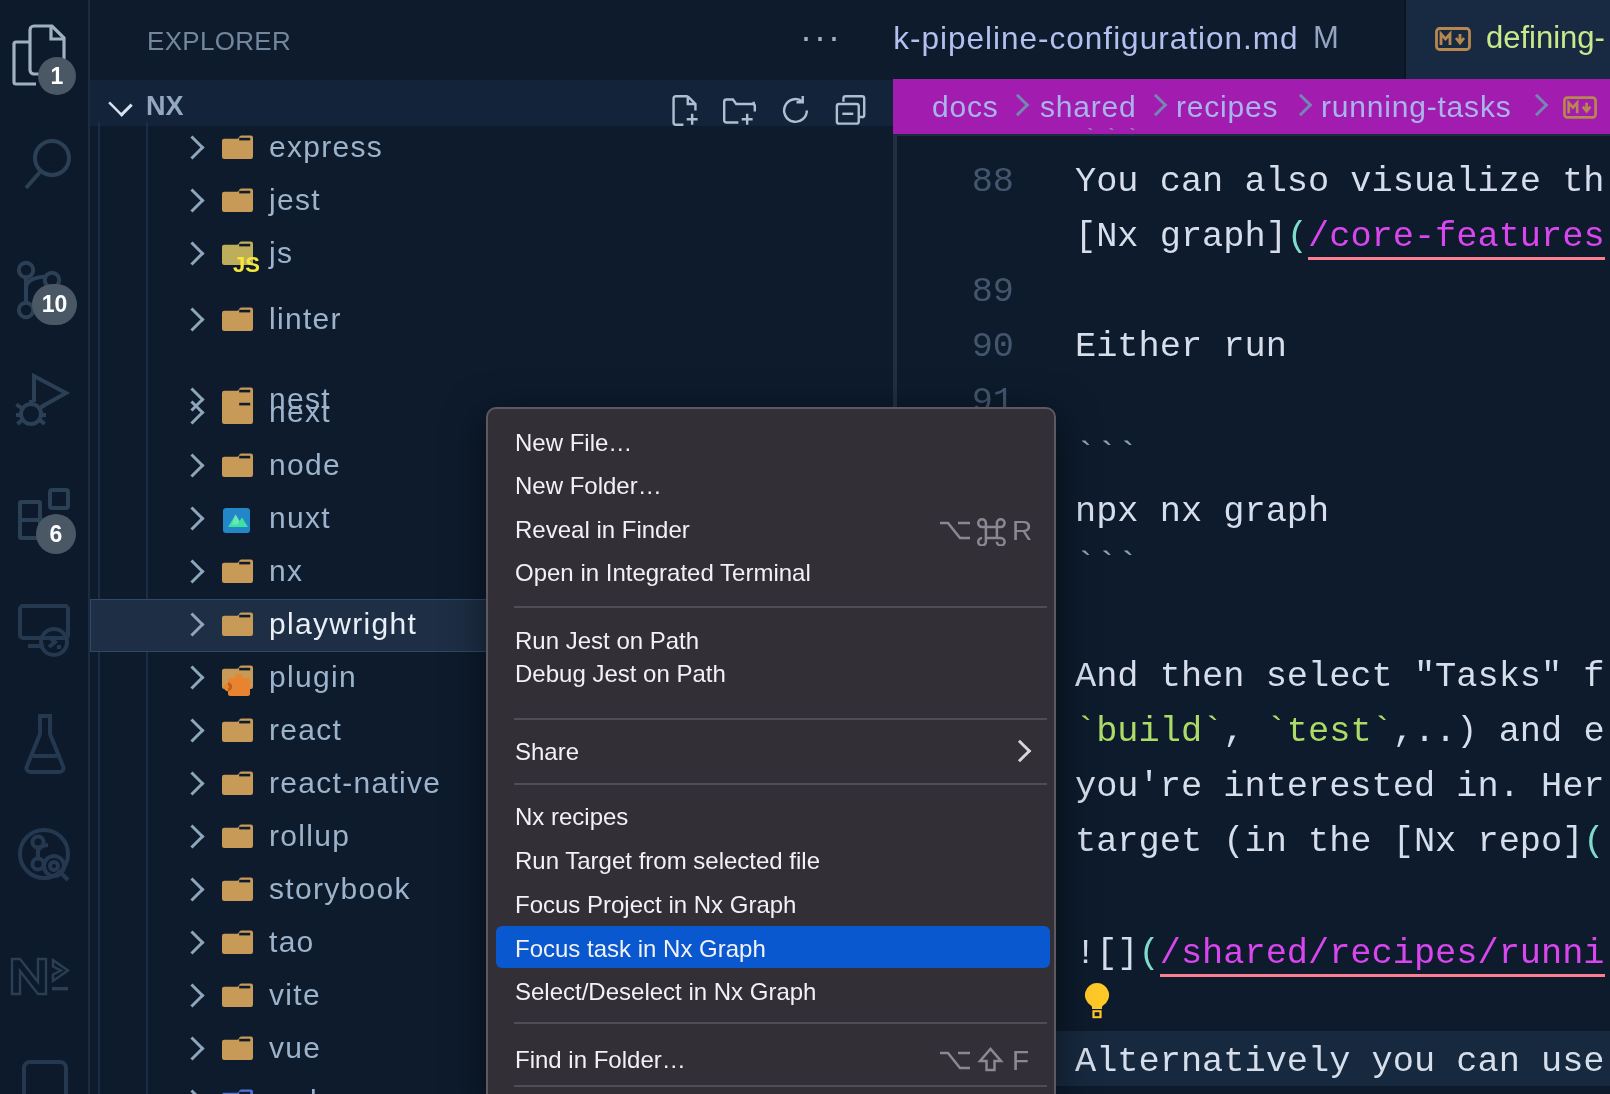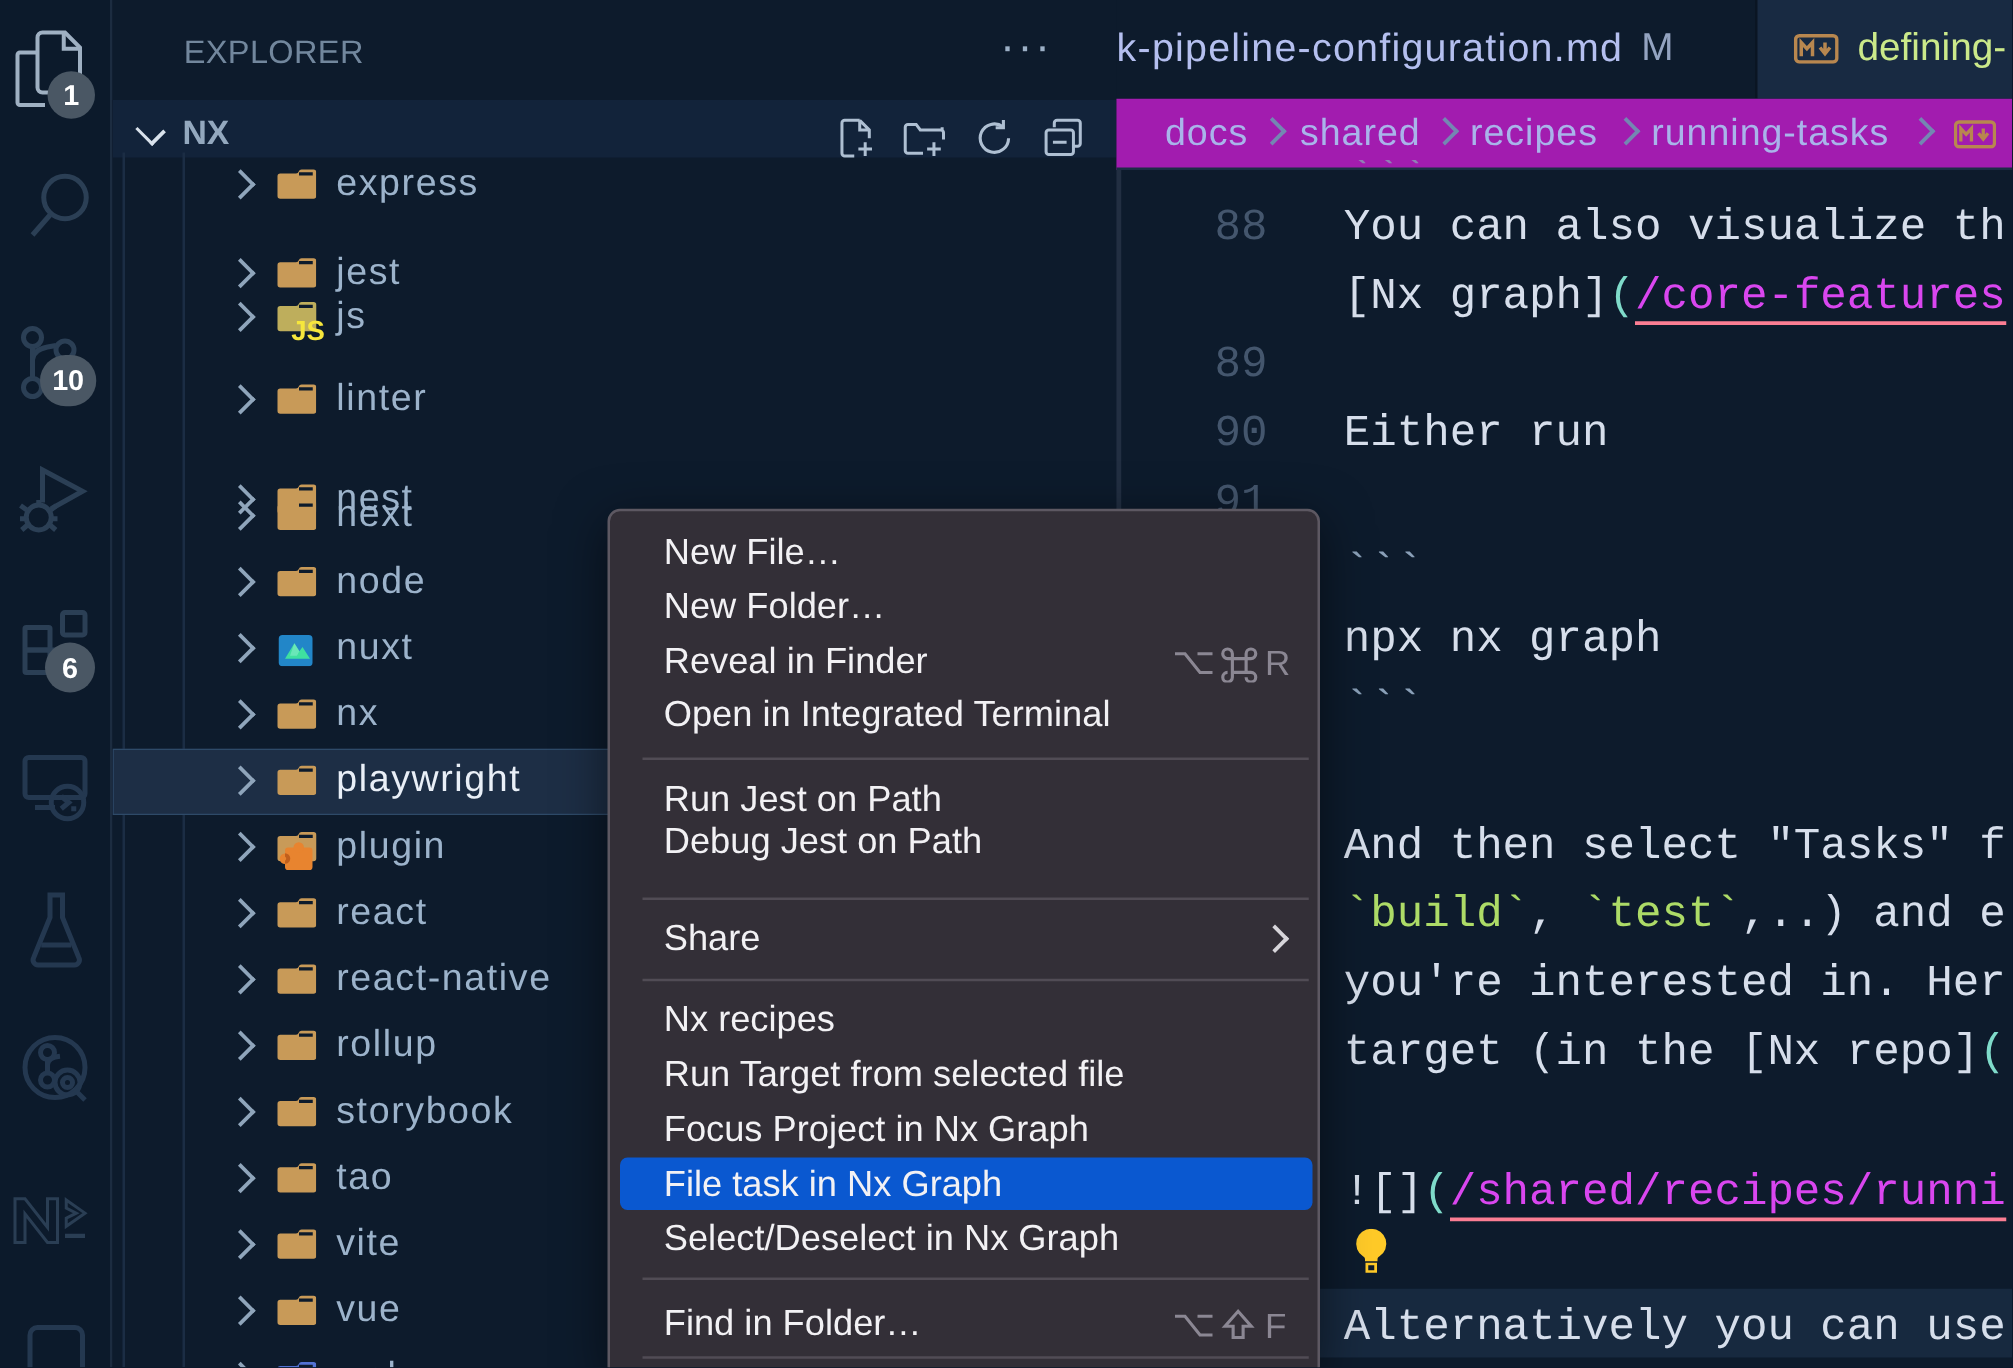--- a/index.html
+++ b/index.html
@@ -26,21 +26,21 @@
   #editor{left:893px;top:0;width:717px;height:1094px;background:#0d1b2c;overflow:hidden;}
   .codeline{position:absolute;left:178px;font-size:35.3px;line-height:55px;height:55px;white-space:pre;color:#d6deeb;font-family:"Liberation Mono",monospace;}
   .lnum{position:absolute;width:117px;text-align:right;font-size:35.3px;line-height:55px;color:#44566d;font-family:"Liberation Mono",monospace;}
   .teal{color:#7fdbca;}
   .pink{color:#d946ef;border-bottom:3px solid #fb7e93;}
   .grn{color:#addb67;}
   
   #menu{left:486px;top:407px;width:570px;height:690px;background:#332f37;
         border:2px solid #5d5862;border-radius:10px 10px 0 0;box-sizing:border-box;
         box-shadow:0 10px 40px rgba(0,0,0,.5);}
-  .mi{position:absolute;left:27px;width:516px;height:43px;font-size:29px;line-height:43px;color:#f2f1f4;white-space:pre;margin-left:16px;}
+  .mi{position:absolute;left:27px;width:516px;height:43px;font-size:24px;line-height:43px;color:#f2f1f4;white-space:pre;}
   .msep{position:absolute;left:26px;width:533px;height:0;border-top:2px solid #514c55;}
   .mhl{position:absolute;left:8px;width:554px;height:42px;background:#0a58d0;border-radius:6px;}
 </style>
 </head>
 <body>
 <div id="root">
 
   <div id="actbar" class="abs">
     <svg class="abs" style="left:10px;top:22px;" width="58" height="66" viewBox="0 0 58 66" fill="none" stroke="#9fb0c2" stroke-width="3.2">
         <path d="M26 20 H6 a2 2 0 0 0 -2 2 v38 a2 2 0 0 0 2 2 h20"></path>
@@ -127,21 +127,21 @@
     <div class="guide" style="left:8px;top:122px;height:972px;"></div>
     <div class="guide" style="left:56px;top:122px;height:972px;"></div>
     <div class="treerow" style="top:122px;">
         <div class="chev"></div>
         <div class="ticon"><svg viewBox="0 0 32 30" width="32" height="30">
             <path fill="#c89a58" d="M1 7 q0-2.2 2.2-2.2 h12.6 q1.7 0 2.2-1.6 q0.5-1.7 2.3-1.7 h9.5 q2.2 0 2.2 2.2 v19 q0 2.2-2.2 2.2 H3.2 q-2.2 0-2.2-2.2 Z"></path>
             <rect x="18.2" y="3.8" width="11" height="2.6" fill="#0d1b2c"></rect>
           </svg></div>
         <div class="tlabel">express</div>
       </div>
-    <div class="treerow" style="top:193px;text-align:center;">
+    <div class="treerow" style="top:175px;text-align:center;">
         <div class="chev"></div>
         <div class="ticon"><svg viewBox="0 0 32 30" width="32" height="30">
             <path fill="#c89a58" d="M1 7 q0-2.2 2.2-2.2 h12.6 q1.7 0 2.2-1.6 q0.5-1.7 2.3-1.7 h9.5 q2.2 0 2.2 2.2 v19 q0 2.2-2.2 2.2 H3.2 q-2.2 0-2.2-2.2 Z"></path>
             <rect x="18.2" y="3.8" width="11" height="2.6" fill="#0d1b2c"></rect>
           </svg></div>
         <div class="tlabel">jest</div>
       </div>
     <div class="treerow" style="top:228px;">
         <div class="chev"></div>
         <div class="ticon"><svg viewBox="0 0 32 34" width="32" height="34" style="overflow:visible;">
@@ -368,21 +368,21 @@
     <div class="mi" style="top:210px;">Run Jest on Path</div>
     <div class="mi" style="top:243px;">Debug Jest on Path</div>
     <div class="msep" style="top:309px;"></div>
     <div class="mi" style="top:321px;">Share</div>
     <div class="abs" style="left:524px;top:334px;width:13px;height:13px;border-right:3px solid #d7d5da;border-top:3px solid #d7d5da;transform:rotate(45deg);"></div>
     <div class="msep" style="top:374px;"></div>
     <div class="mi" style="top:386px;">Nx recipes</div>
     <div class="mi" style="top:430px;">Run Target from selected file</div>
     <div class="mi" style="top:474px;">Focus Project in Nx Graph</div>
     <div class="mhl" style="top:517px;"></div>
-    <div class="mi" style="top:518px;">File task in Nx Graph</div>
+    <div class="mi" style="top:518px;">Focus task in Nx Graph</div>
     <div class="mi" style="top:561px;">Select/Deselect in Nx Graph</div>
     <div class="msep" style="top:613px;"></div>
     <div class="mi" style="top:629px;">Find in Folder…</div>
     <svg class="abs" style="left:448px;top:635px;" width="110" height="32" viewBox="0 0 110 32" fill="none" stroke="#8b8793" stroke-width="2.5">
         <path d="M4 9 h8 l12 15 h10 M22 9 h12"></path>
         <path d="M44 17 L54.5 5 65 17 h-6.5 v9 h-8 v-9 Z"></path>
         <text x="76" y="26" font-size="28" fill="#8b8793" stroke="none" font-family="Liberation Sans">F</text>
       </svg>
     <div class="msep" style="top:676px;"></div>
   </div>

